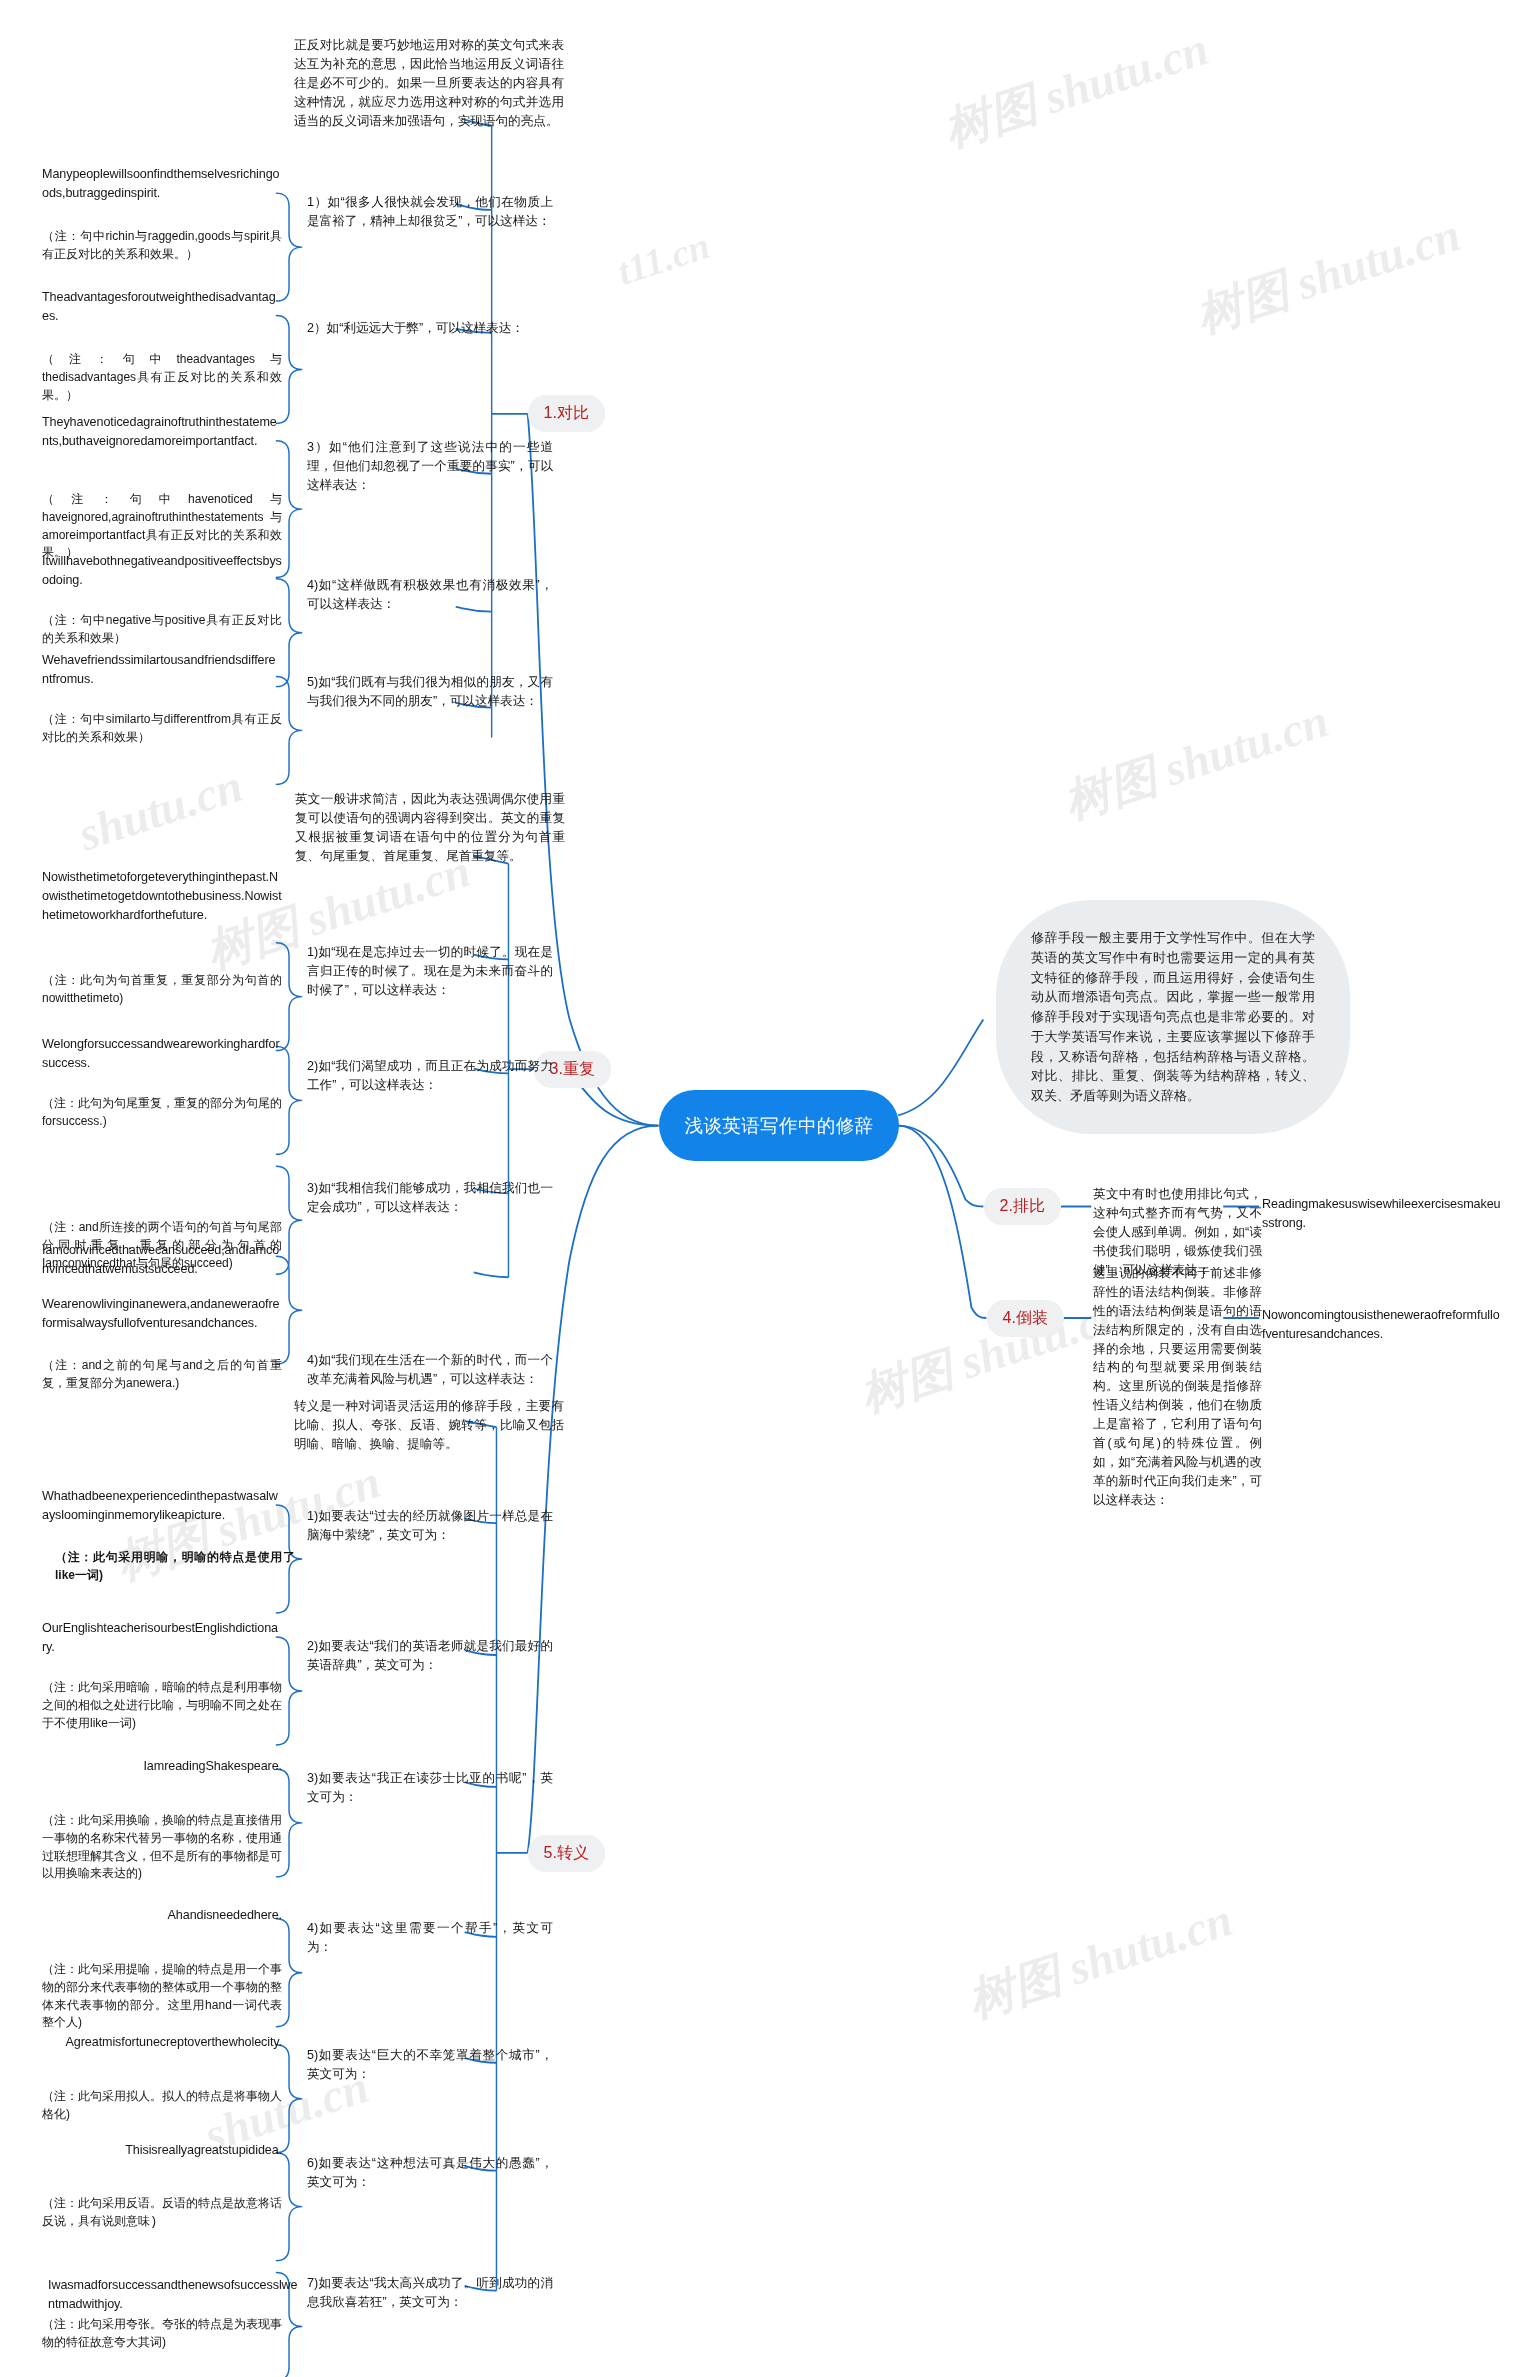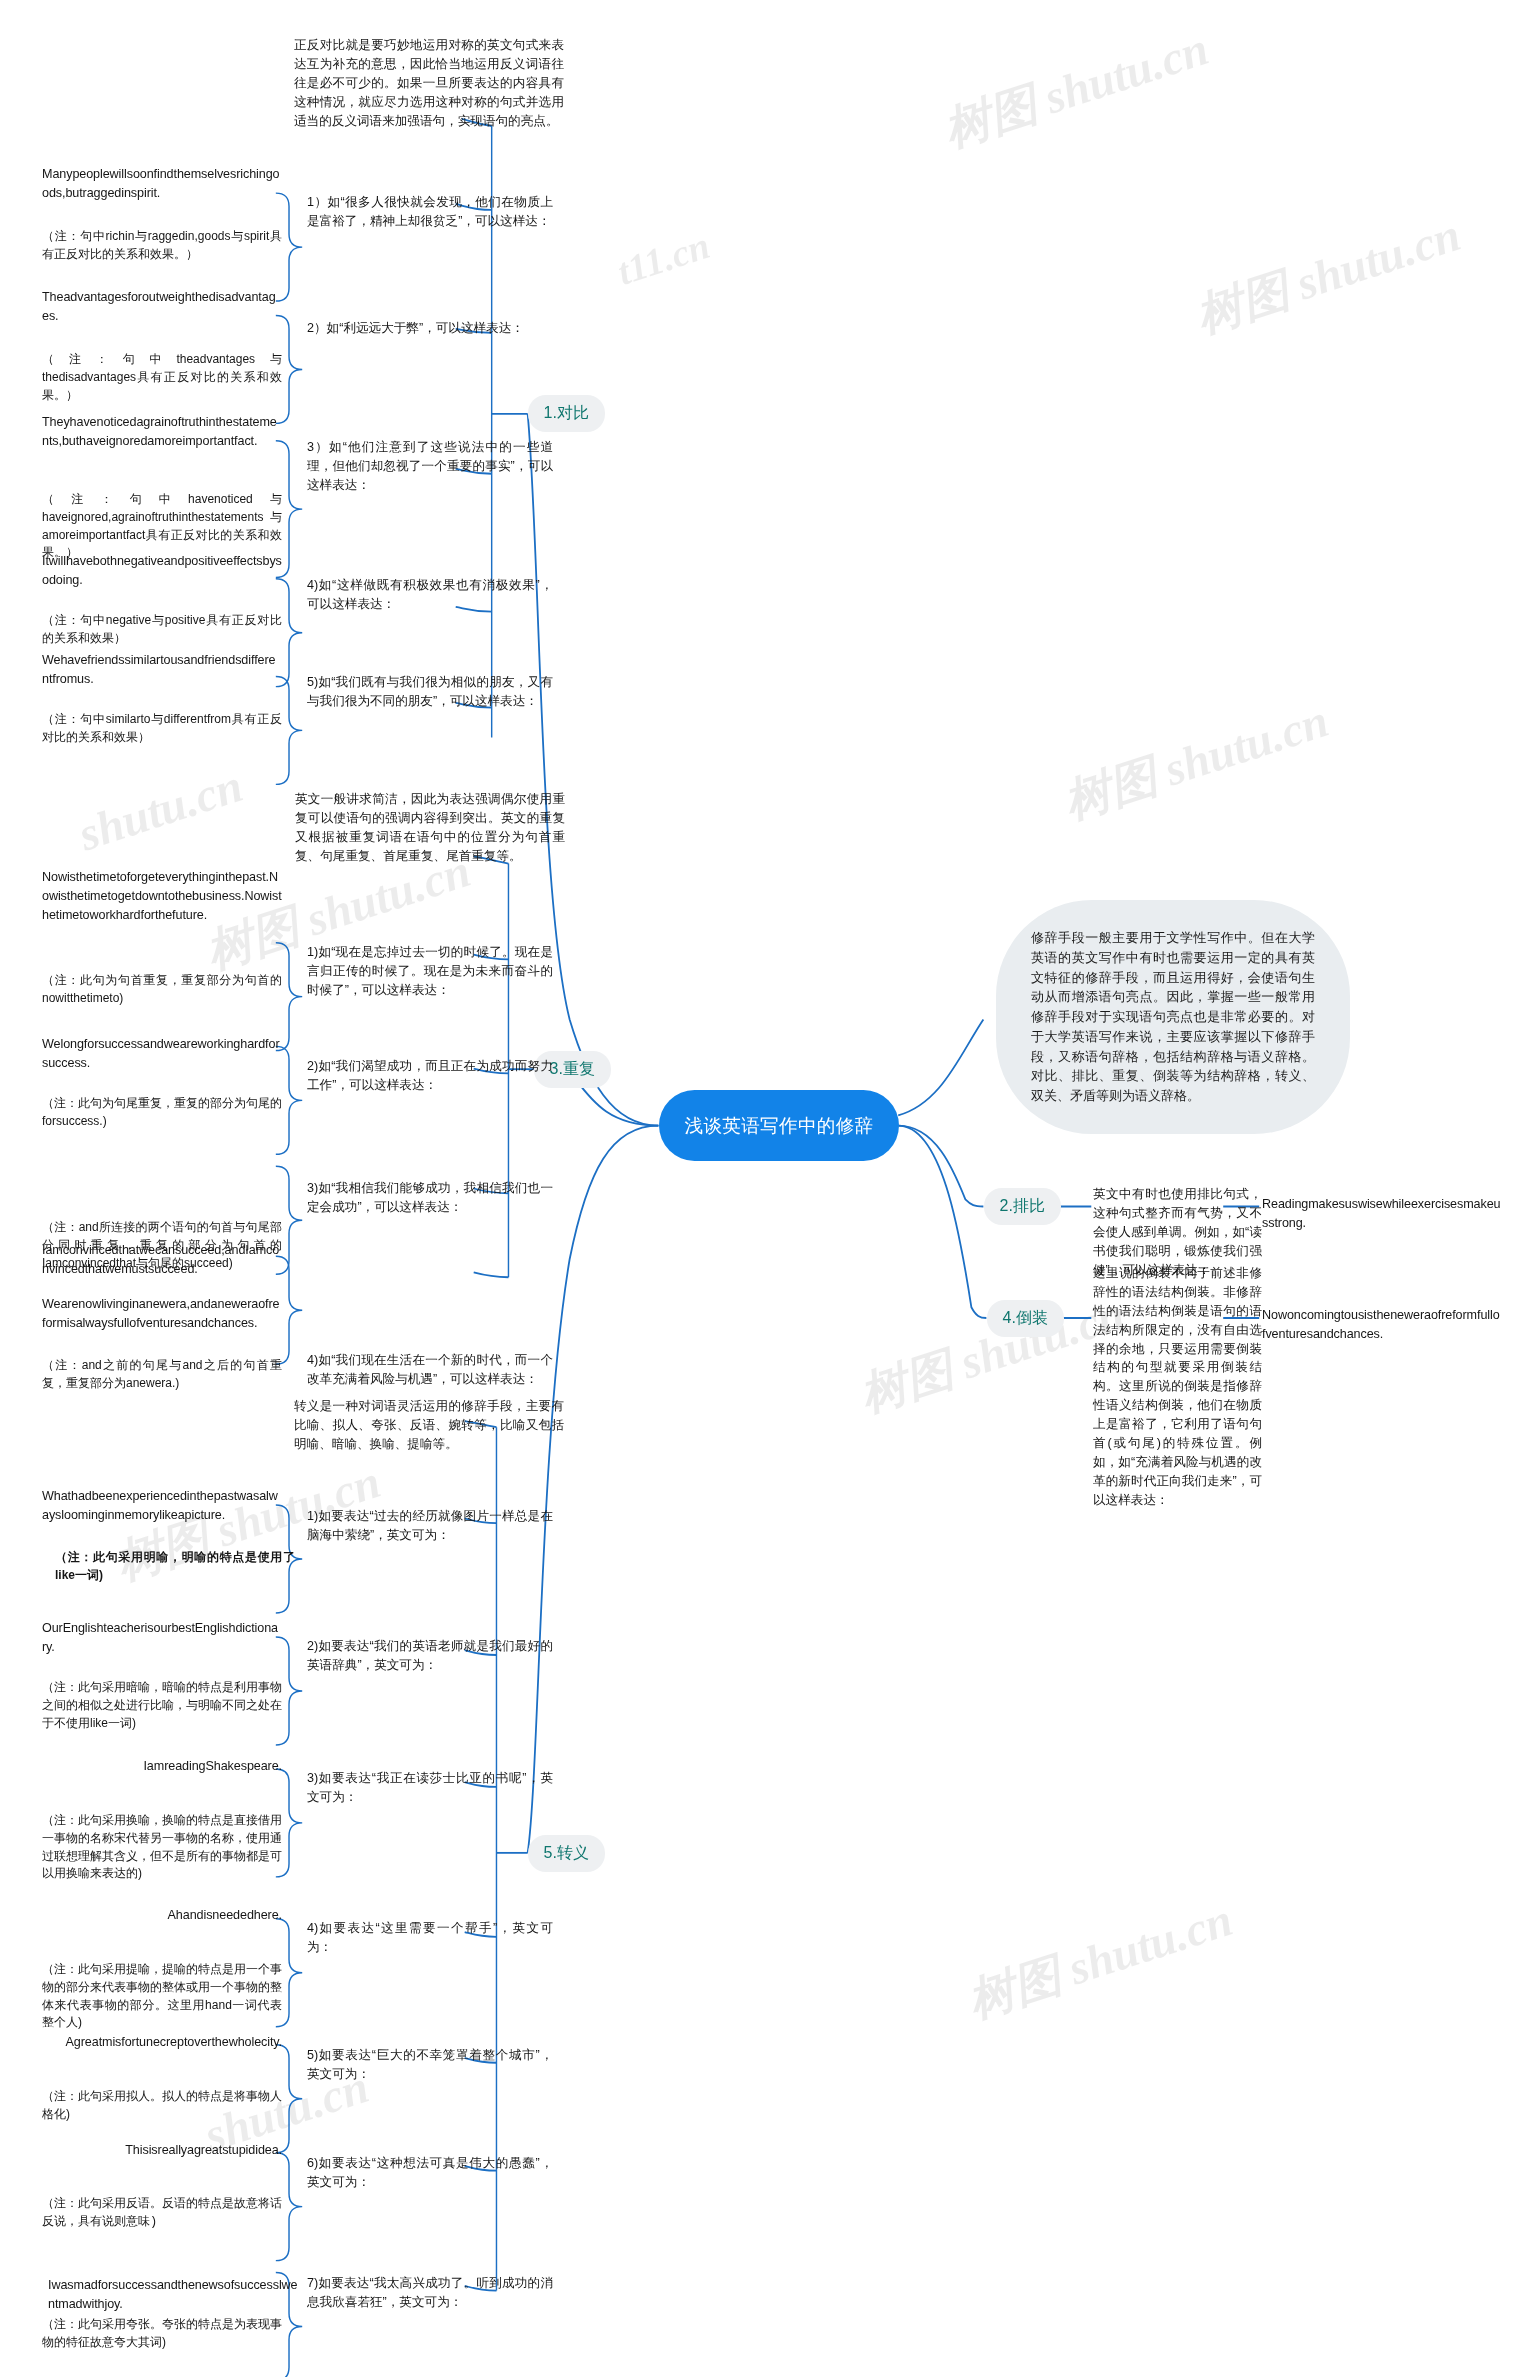--- a/index.html
+++ b/index.html
@@ -48,21 +48,21 @@
     justify-content:center;
     text-align:center;
     font-size:18.6px;
     line-height:1.25;
     padding:0 18px;
     letter-spacing:0.3px;
   }
 
   .branch {
     background:#eef0f2;
-    color:#0f766e;
+    color:#b91c1c;
     border-radius:18px;
     height:37px;
     display:flex;
     align-items:center;
     justify-content:center;
     font-size:16px;
     padding:0 15.6px;
     white-space:nowrap;
   }
 

